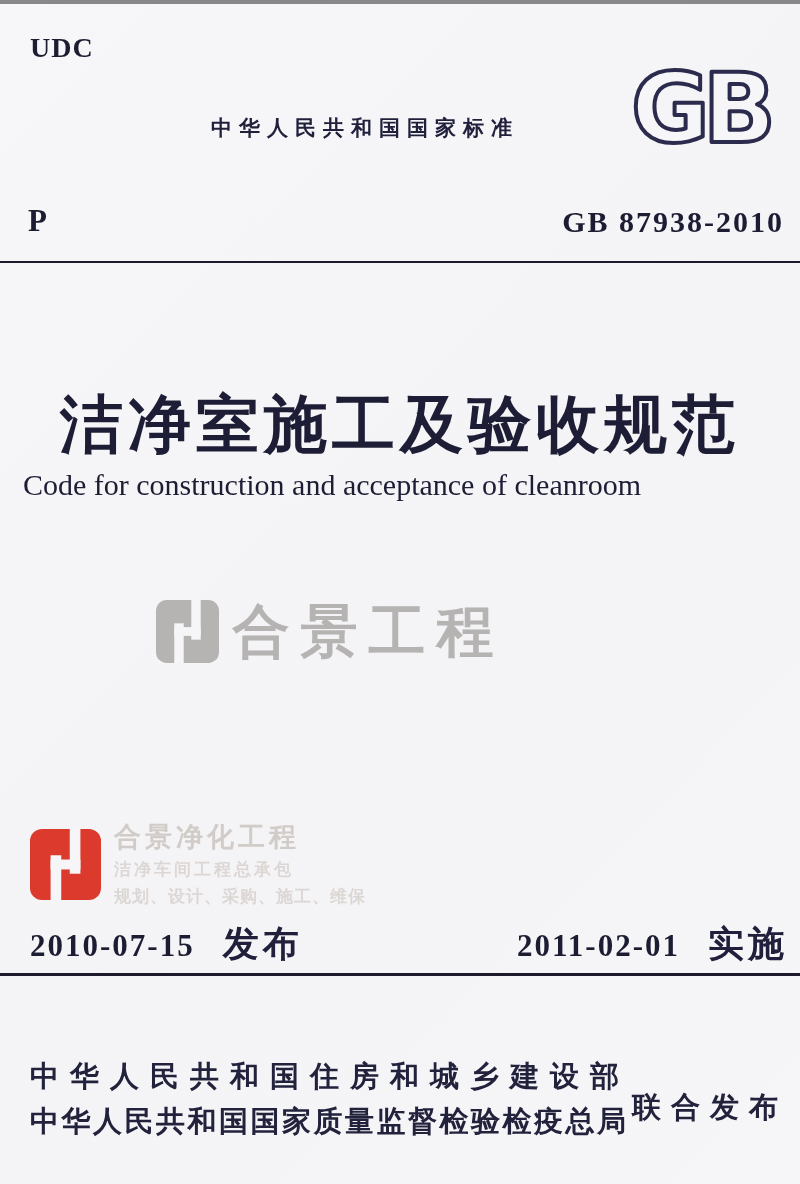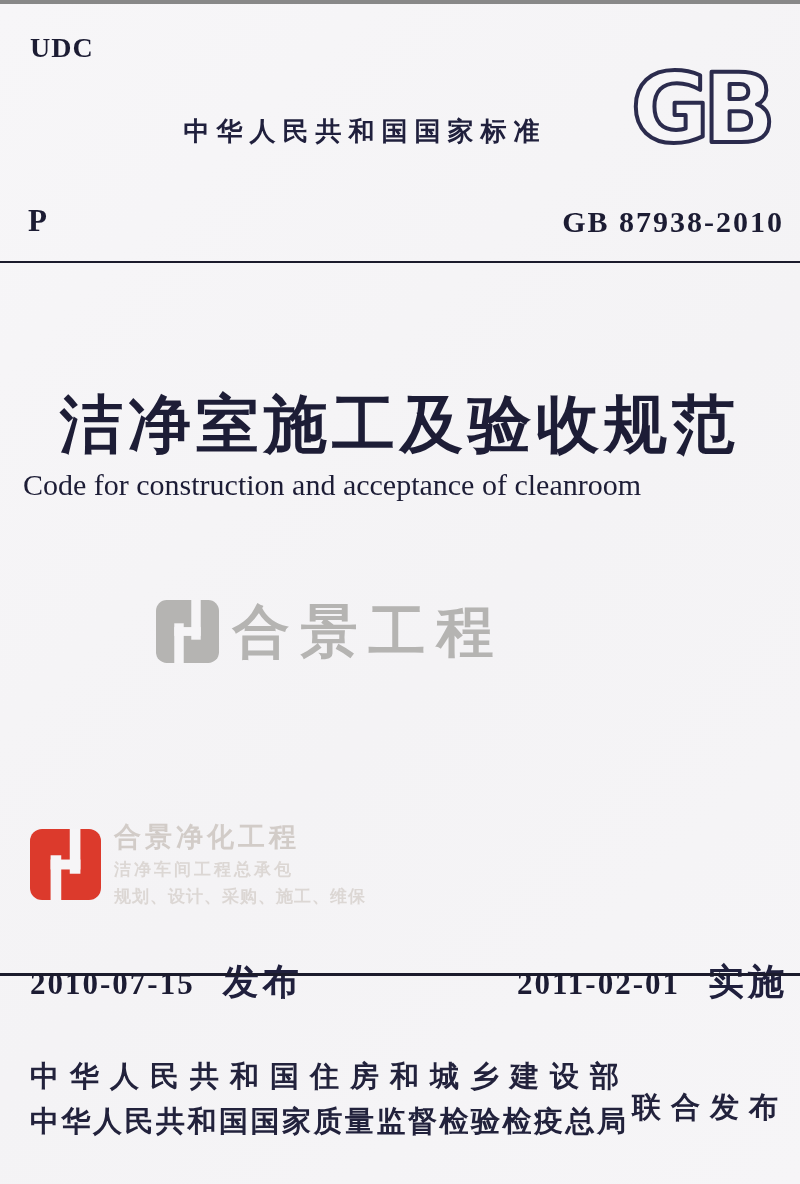--- a/index.html
+++ b/index.html
@@ -13,21 +13,21 @@
     color:#20203a;
   }
   .udc{
     position:absolute;left:30px;top:28px;
     font-family:"Liberation Serif",serif;
     font-weight:bold;font-size:28px;letter-spacing:1px;color:#1c1c33;
   }
   .std-caption{
     position:absolute;left:150px;top:110px;width:430px;
     text-align:center;
-    font-weight:bold;font-size:26px;letter-spacing:7px;color:#20203d;
+    font-weight:bold;font-size:21px;letter-spacing:7px;color:#20203d;
     white-space:nowrap;
   }
   .gb-logo{position:absolute;left:616px;top:56px;}
   .p-class{
     position:absolute;left:28px;top:199px;
     font-family:"Liberation Serif",serif;
     font-weight:bold;font-size:31px;color:#1c1c33;
   }
   .std-number{
     position:absolute;right:16px;top:201px;
@@ -71,21 +71,21 @@
   }
   .company-tagline{
     font-weight:bold;font-size:17px;letter-spacing:3px;color:#dcd7d4;
     white-space:nowrap;margin-top:5px;
   }
   .company-services{
     font-weight:bold;font-size:17px;letter-spacing:1px;color:#dcd7d4;
     white-space:nowrap;margin-top:4px;
   }
   .dates{
-    position:absolute;left:30px;top:954px;width:758px;
+    position:absolute;left:30px;top:916px;width:758px;
     display:flex;justify-content:space-between;align-items:flex-start;
   }
   .date-group{display:flex;align-items:baseline;white-space:nowrap;}
   .date-num{
     font-family:"Liberation Serif",serif;
     font-weight:bold;font-size:31px;letter-spacing:2px;color:#1c1c33;
   }
   .date-label{
     font-weight:bold;font-size:36px;letter-spacing:4px;color:#20203d;
     margin-left:28px;

